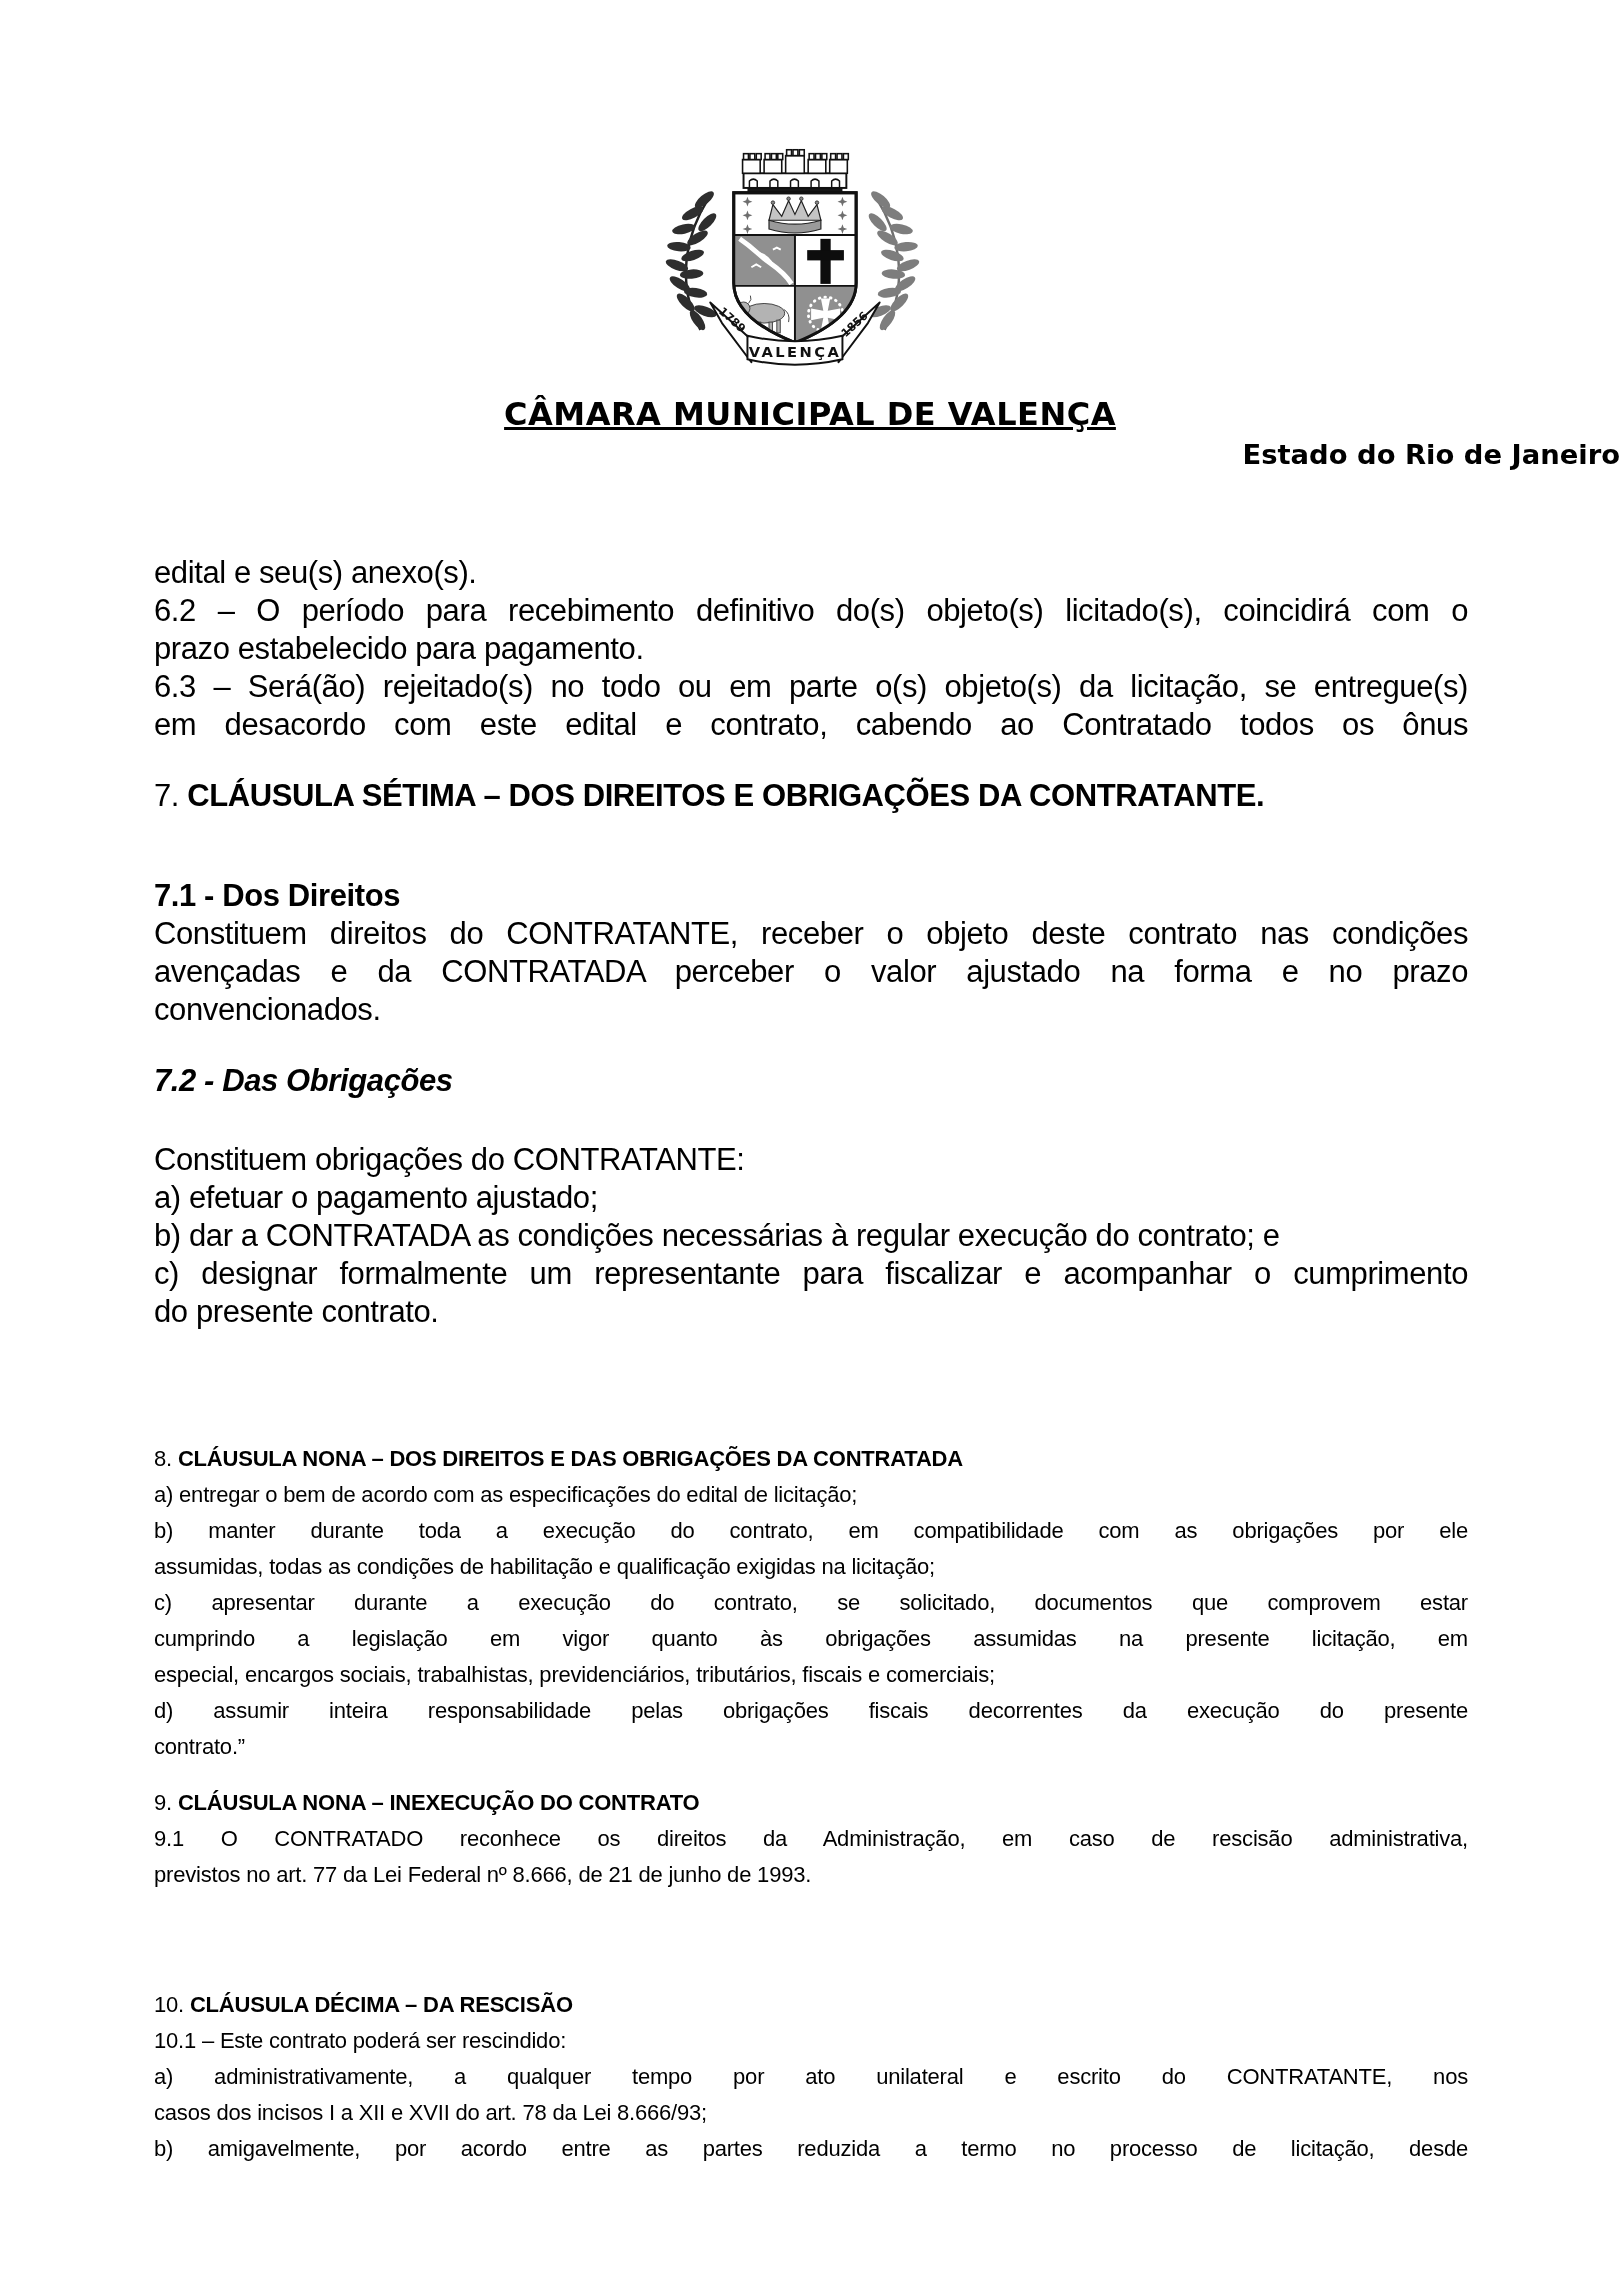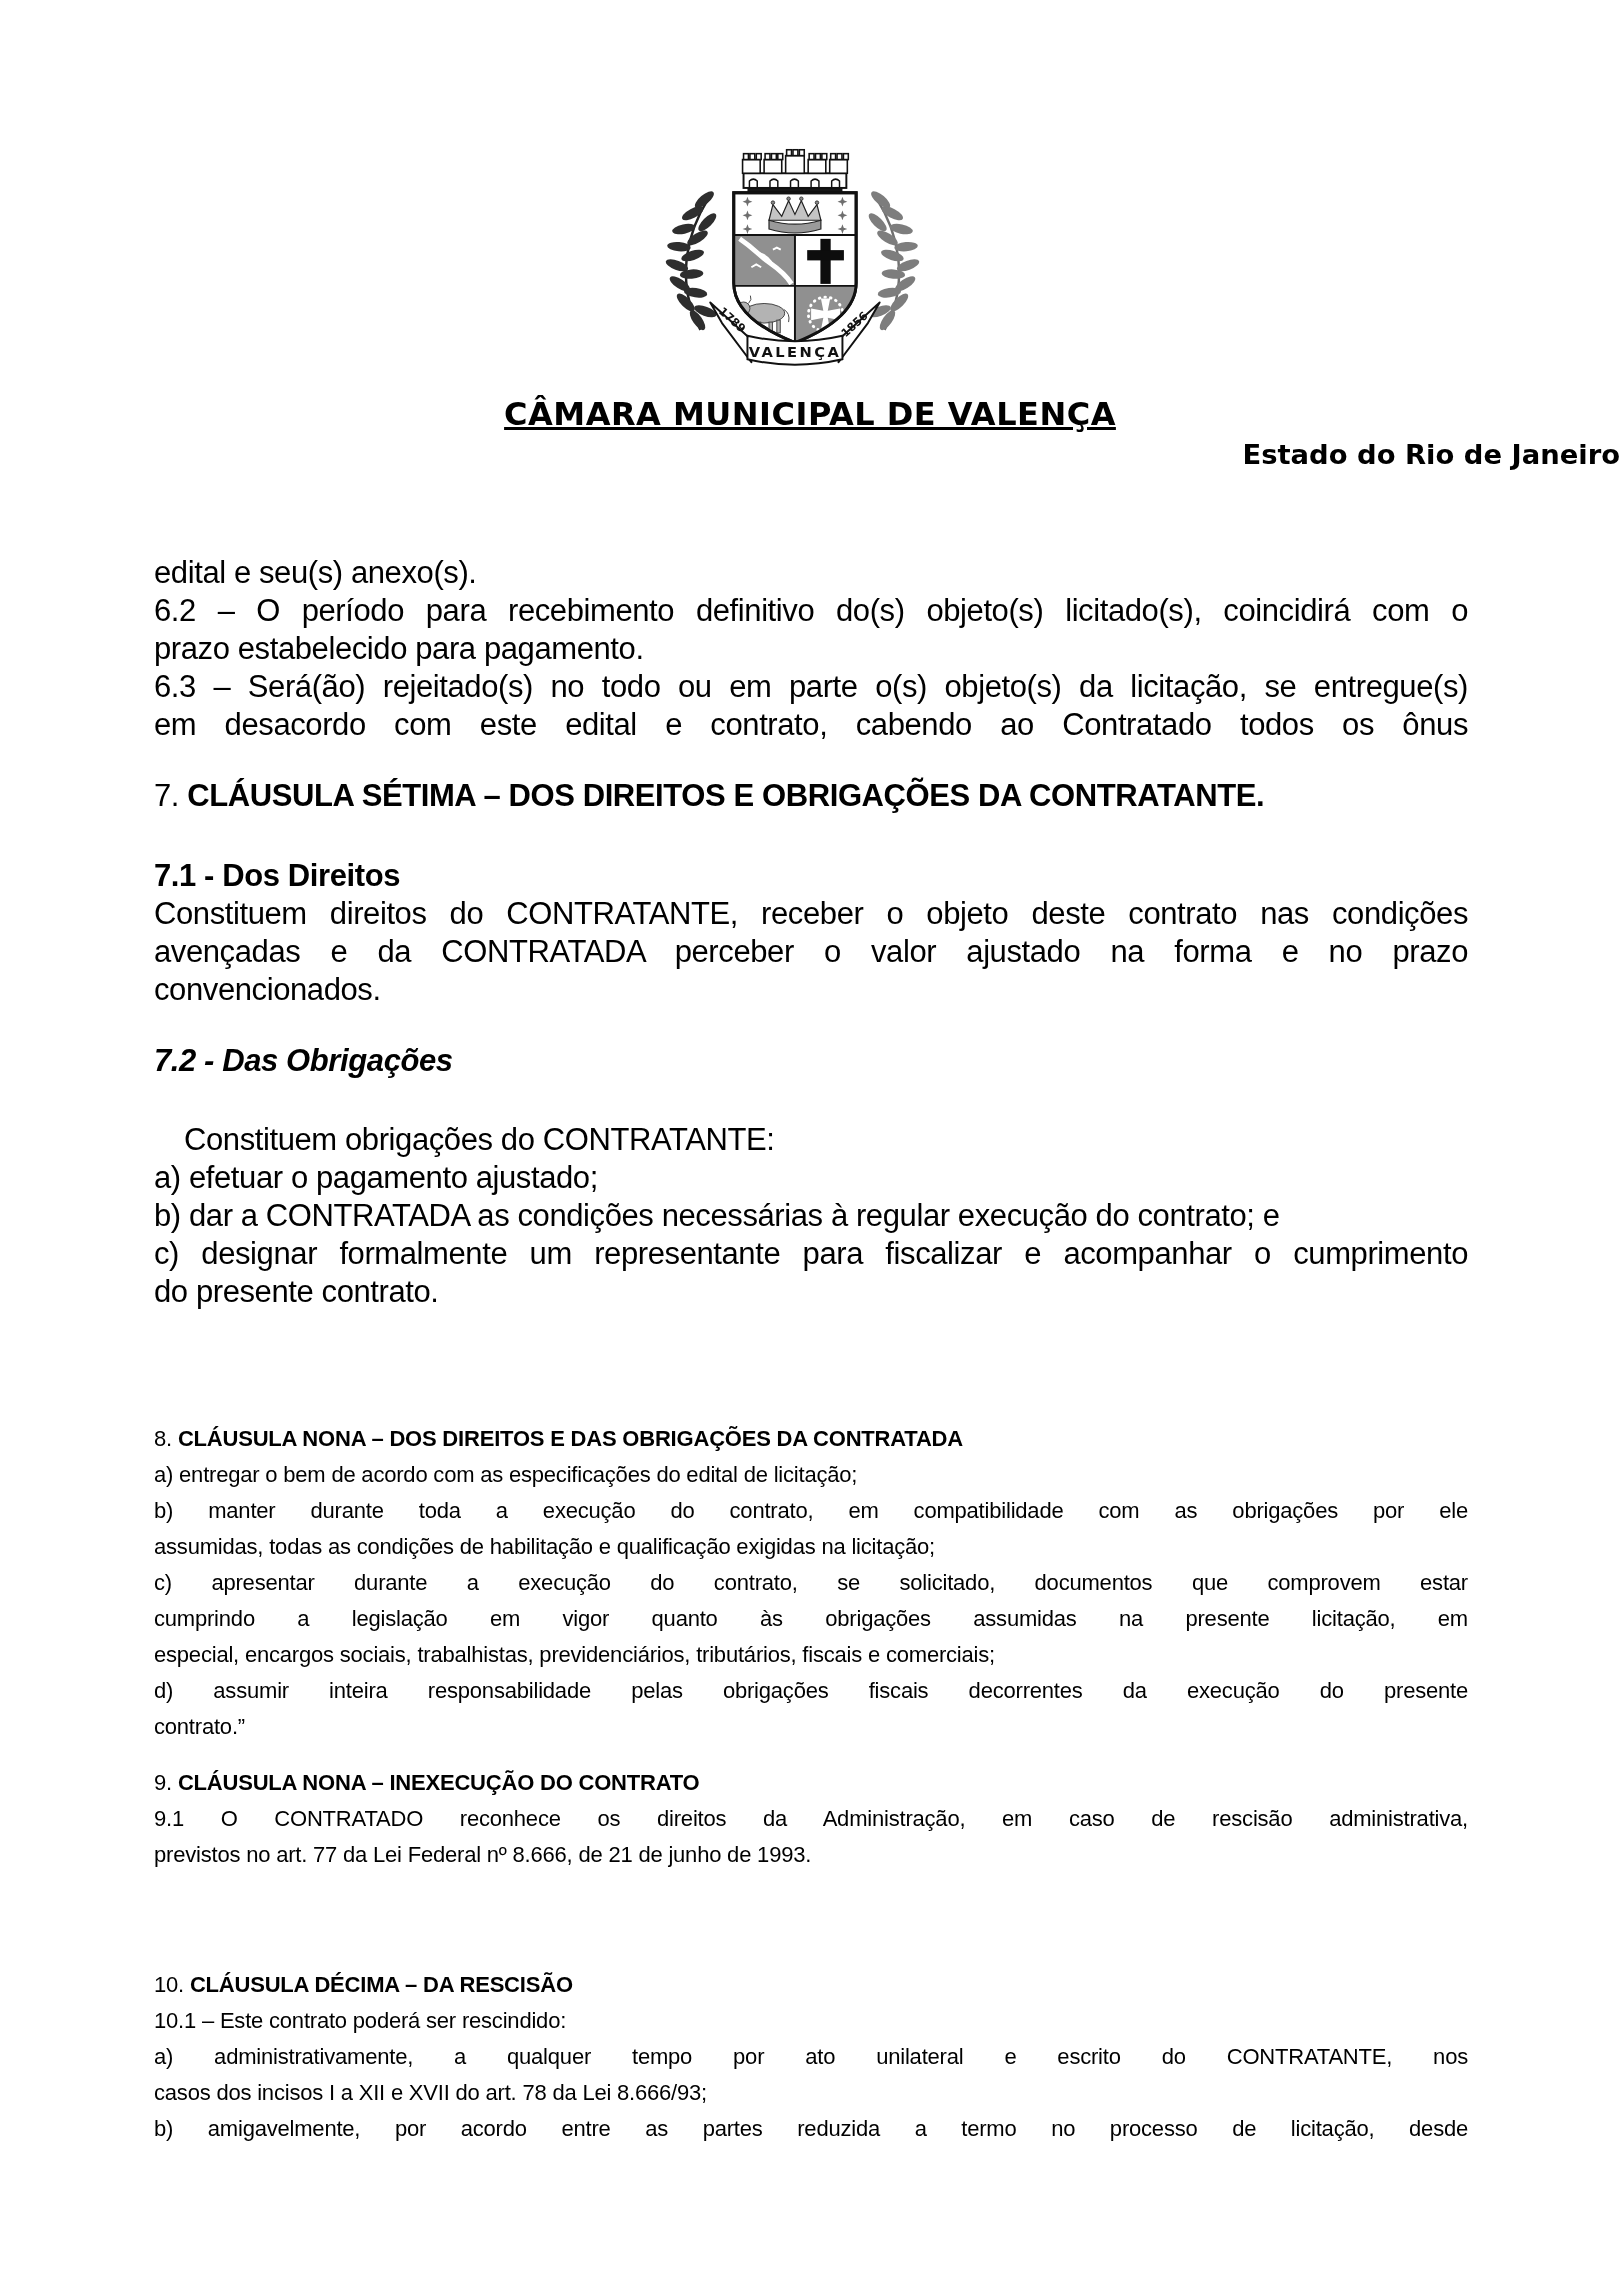--- a/index.html
+++ b/index.html
@@ -63,23 +63,23 @@
 
   .block .line { text-align: justify; text-align-last: left; }
   .block .line.fill { text-align-last: justify; }
 
   .heading .prefix { font-weight: normal; }
   .heading .htext  { font-weight: bold; }
   .subheading      { font-weight: bold; }
 
   
   [data-block-id="h7"]          { margin-top: 33px; }
-  [data-block-id="h71"]         { margin-top: 42px; }
+  [data-block-id="h71"]         { margin-top: 62px; }
   [data-block-id="h72"]         { margin-top: 33px; font-style: italic; }
-  [data-block-id="p_obr_intro"] { margin-top: 41px; margin-left: 30px; }
+  [data-block-id="p_obr_intro"] { margin-top: 41px; }
   [data-block-id="h8"]          { margin-top: 110px; }
   [data-block-id="h9"]          { margin-top: 19.6px; }
   [data-block-id="h10"]         { margin-top: 94px; }
 
   
   .emblem text {
     font-family: "DejaVu Sans", "Liberation Sans", sans-serif;
     fill: #111;
   }
 </style>

